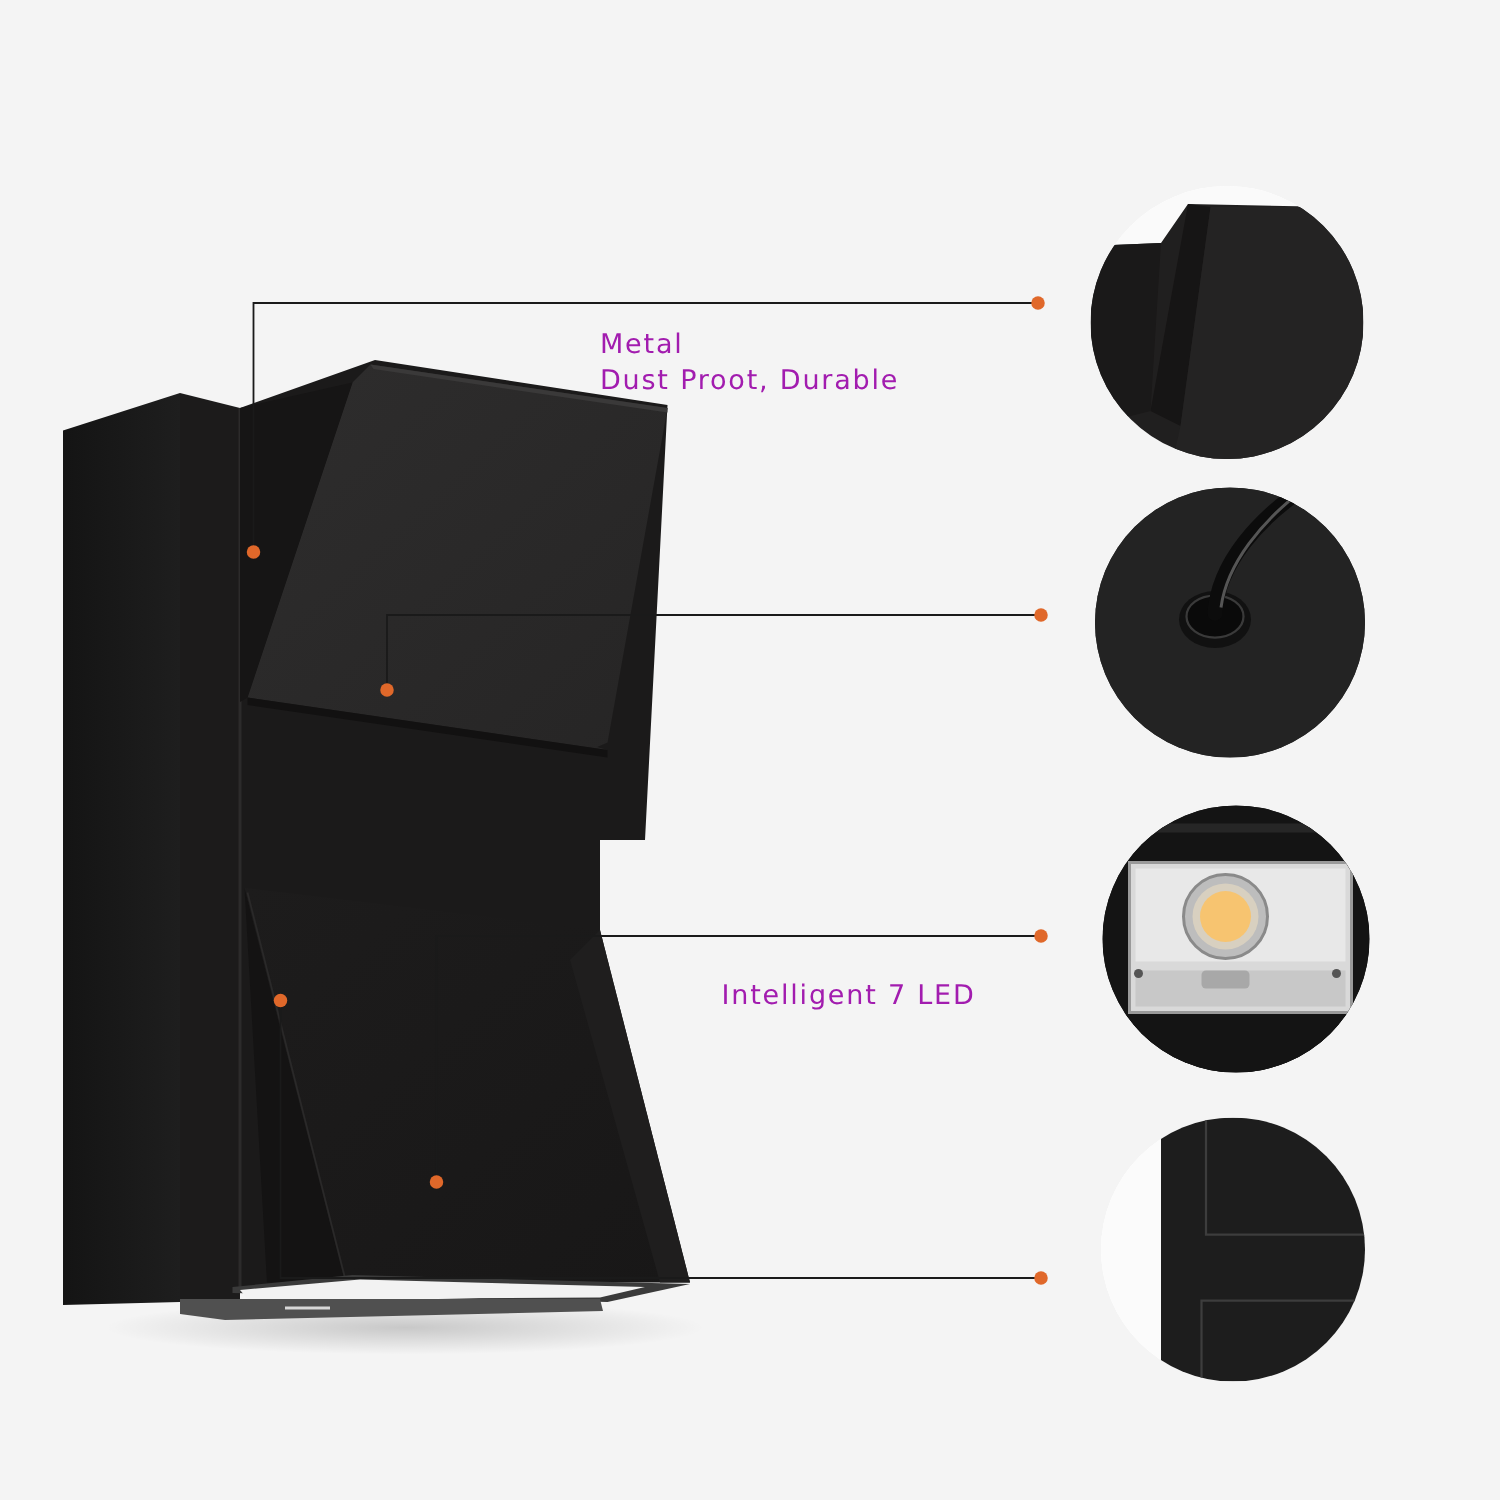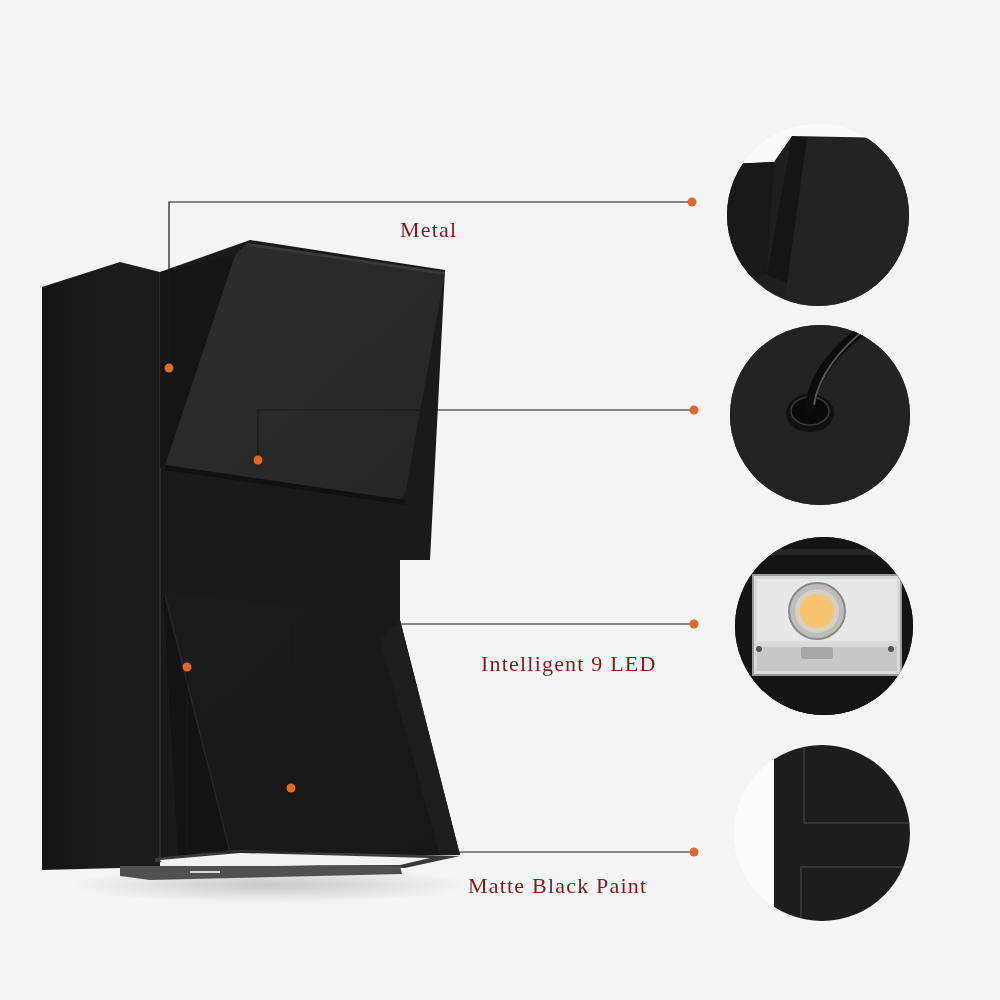--- a/index.html
+++ b/index.html
@@ -5,26 +5,25 @@
   html, body { margin: 0; padding: 0; }
   body {
     width: 1000px; height: 1000px; overflow: hidden;
     background: #f4f4f4;
     font-family: "DejaVu Sans", sans-serif;
     position: relative;
   }
   .stage { position: absolute; left: 0; top: 0; width: 1000px; height: 1000px; }
   .label {
     position: absolute;
-    color: #7f1d1d;
-    font-size: 22px;
+    color: #a21caf;
+    font-size: 18px;
     line-height: 24px;
     letter-spacing: 1.2px;
     white-space: nowrap;
-    font-family: Liberation Serif, serif;
   }
   .label span { display: block; }
   .circle {
     position: absolute;
     border-radius: 50%;
     overflow: hidden;
     background: #ffffff;
   }
   .circle svg { display: block; }
 </style>
@@ -100,30 +99,28 @@
       <circle cx="694" cy="410" r="4.5"></circle>
       <circle cx="291" cy="788" r="4.5"></circle>
       <circle cx="694" cy="624" r="4.5"></circle>
       <circle cx="187" cy="667" r="4.5"></circle>
       <circle cx="694" cy="852" r="4.5"></circle>
     </g>
   </svg>
 
   <div class="label" style="left:400px; top:218px;">
     <span>Metal</span>
+    <span>Dust Proot, Durable</span>
   </div>
 
 
   <div class="label" style="left:481px; top:652px;">
-    <span>Intelligent 9 LED</span>
+    <span>Intelligent 7 LED</span>
   </div>
 
-  <div class="label" style="left:468px; top:874px;">
-    <span>Matte Black Paint</span>
-  </div>
 
   <div class="circle" style="left:727px; top:124px; width:182px; height:182px;">
     <svg width="182" height="182" viewBox="0 0 182 182">
       <rect width="182" height="182" fill="#fafafa"></rect>
       <polygon points="0,40 47,38 65,12 165,14 182,40 182,182 0,182" fill="#201f1f"></polygon>
       <polygon points="65,12 80,14 60,160 40,150" fill="#161515"></polygon>
       <polygon points="0,40 47,38 40,150 0,160" fill="#1a1919"></polygon>
       <polygon points="80,14 165,14 182,40 182,182 55,182 60,160" fill="#242323"></polygon>
     </svg>
   </div>

